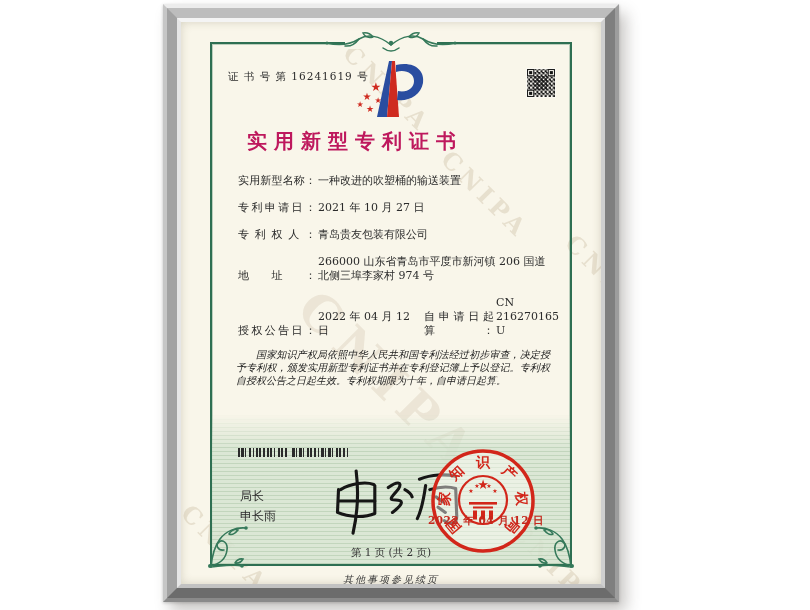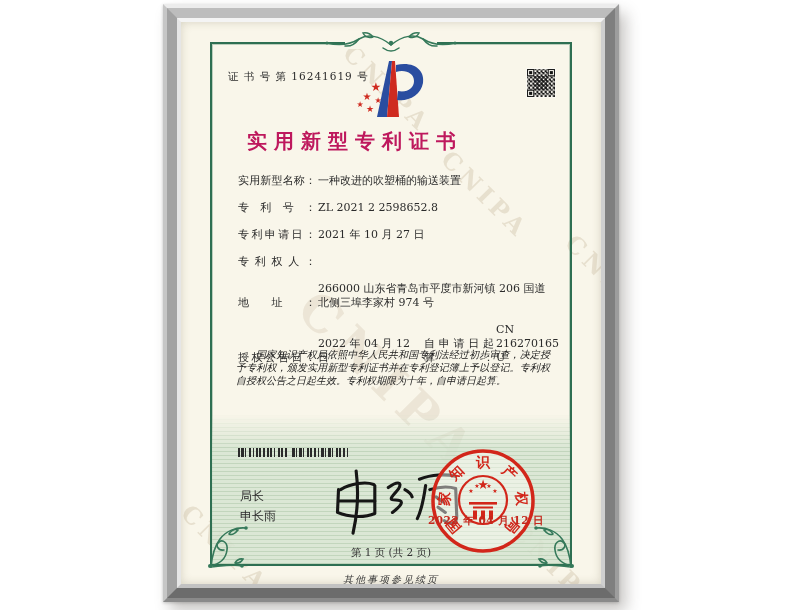--- a/index.html
+++ b/index.html
@@ -169,29 +169,26 @@
             </svg>
 
             <div class="title">实用新型专利证书</div>
 
             <div class="fields">
               <div class="row">
                 <span class="lbl"><i>实用新型名称：</i></span>
                 <span class="val">一种改进的吹塑桶的输送装置</span>
               </div>
               <div class="row">
-                <span class="lbl"><i>专利号：</i></span>
-                <span class="val">ZL 2021 2 2598652.8</span>
-              </div>
-              <div class="row">
                 <span class="lbl"><i>专利申请日：</i></span>
                 <span class="val">2021 年 10 月 27 日</span>
               </div>
               <div class="row">
                 <span class="lbl"><i>专利权人：</i></span>
+                <span class="val">青岛贵友包装有限公司</span>
               </div>
               <div class="row">
                 <span class="lbl"><i>地址：</i></span>
                 <span class="val">266000 山东省青岛市平度市新河镇 206 国道北侧三埠李家村 974 号</span>
               </div>
               <div class="row">
                 <span class="lbl"><i>授权公告日：</i></span>
                 <span class="val narrow">2022 年 04 月 12 日</span>
                 <span class="lbl" style="flex:0 0 72px"><i style="width:70px">自申请日起算：</i></span>
                 <span class="val">CN 216270165 U</span>

